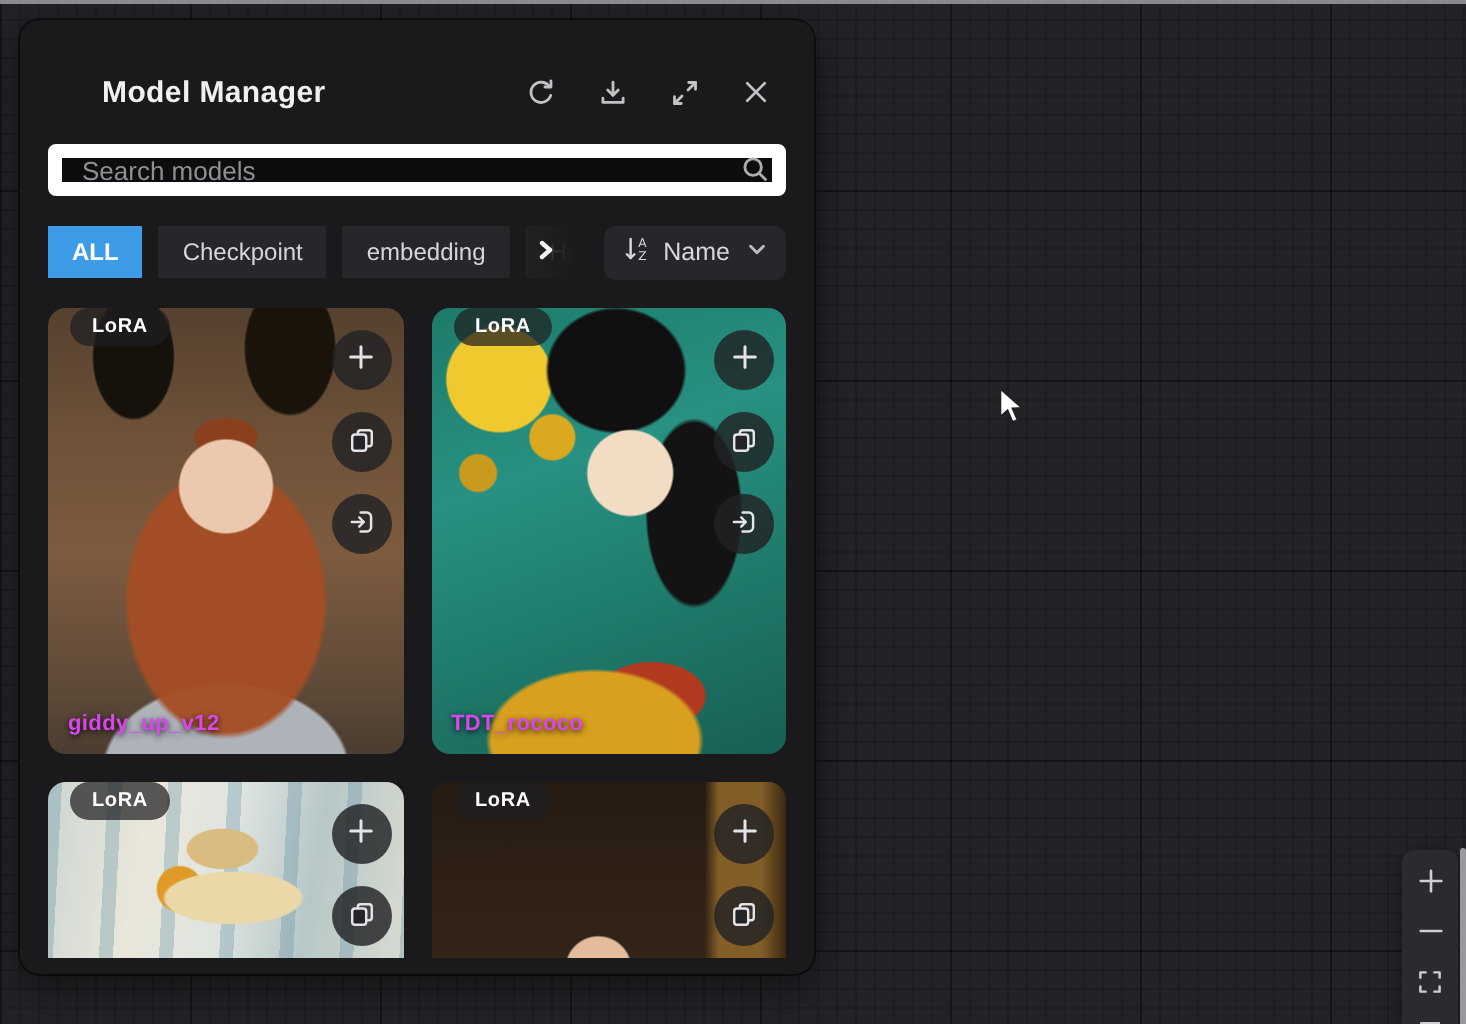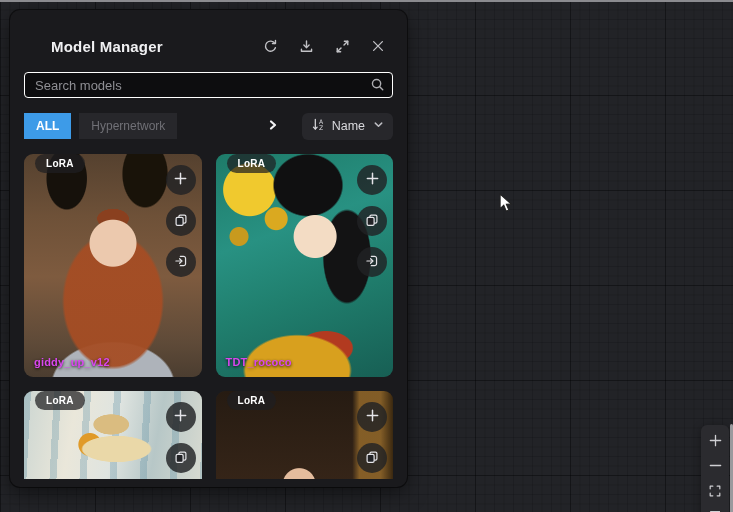--- a/index.html
+++ b/index.html
@@ -34,21 +34,21 @@
   .panel-header{height:40px;display:flex;align-items:center;}
   .panel-title{font-size:15px;font-weight:700;color:#f0f0f2;letter-spacing:.2px;flex:1;margin-left:27px;}
   .hdr-btns{display:flex;align-items:center;gap:21px;padding-right:8px;}
   .icon-btn{background:none;border:none;padding:0;margin:0;color:#c2c2c6;cursor:pointer;display:flex;align-items:center;}
   .icon-btn svg{display:block;}
 
   
   .search-wrap{position:relative;margin-top:6px;height:26px;}
   .search-input{
     width:100%;height:26px;box-sizing:border-box;
-    background:#0d0d0f;border:1px solid #ffffff;border-radius:4px;
+    background:#0d0d0f;border:7px solid #ffffff;border-radius:4px;
     color:#d6d6da;font-size:13px;padding:0 30px 0 10px;outline:none;
     font-family:"Liberation Sans","DejaVu Sans",sans-serif;
   }
   .search-input::placeholder{color:#8f8f94;}
   .search-icon{position:absolute;right:8px;top:5px;color:#aeaeb2;}
 
   
   .filter-row{margin-top:15px;height:26px;display:flex;align-items:center;gap:8px;}
   .chips{display:flex;gap:8px;align-items:center;flex:1;overflow:hidden;position:relative;height:26px;}
   .chip{
@@ -196,20 +196,22 @@
       <svg width="15" height="15" viewBox="0 0 16 16" fill="none" stroke="currentColor" stroke-width="1.5" stroke-linecap="round">
         <circle cx="7" cy="7" r="4.4"></circle>
           <path d="M10.4 10.4 13.6 13.6"></path>
       </svg>
     </span>
   </div>
 
   <div class="filter-row">
     <div class="chips">
       <button class="chip active">ALL</button>
+      <button class="chip">Checkpoint</button>
+      <button class="chip">embedding</button>
       <button class="chip faded">Hypernetwork</button>
       <div class="chips-fade"></div>
       <button class="chips-scroll-arrow">
         <span>
           <svg width="14" height="16" viewBox="0 0 14 16" fill="none" stroke="currentColor" stroke-width="2.2" stroke-linecap="round" stroke-linejoin="round">
             <path d="M5 4.5 9 8l-4 3.5"></path>
           </svg>
         </span>
       </button>
     </div>

